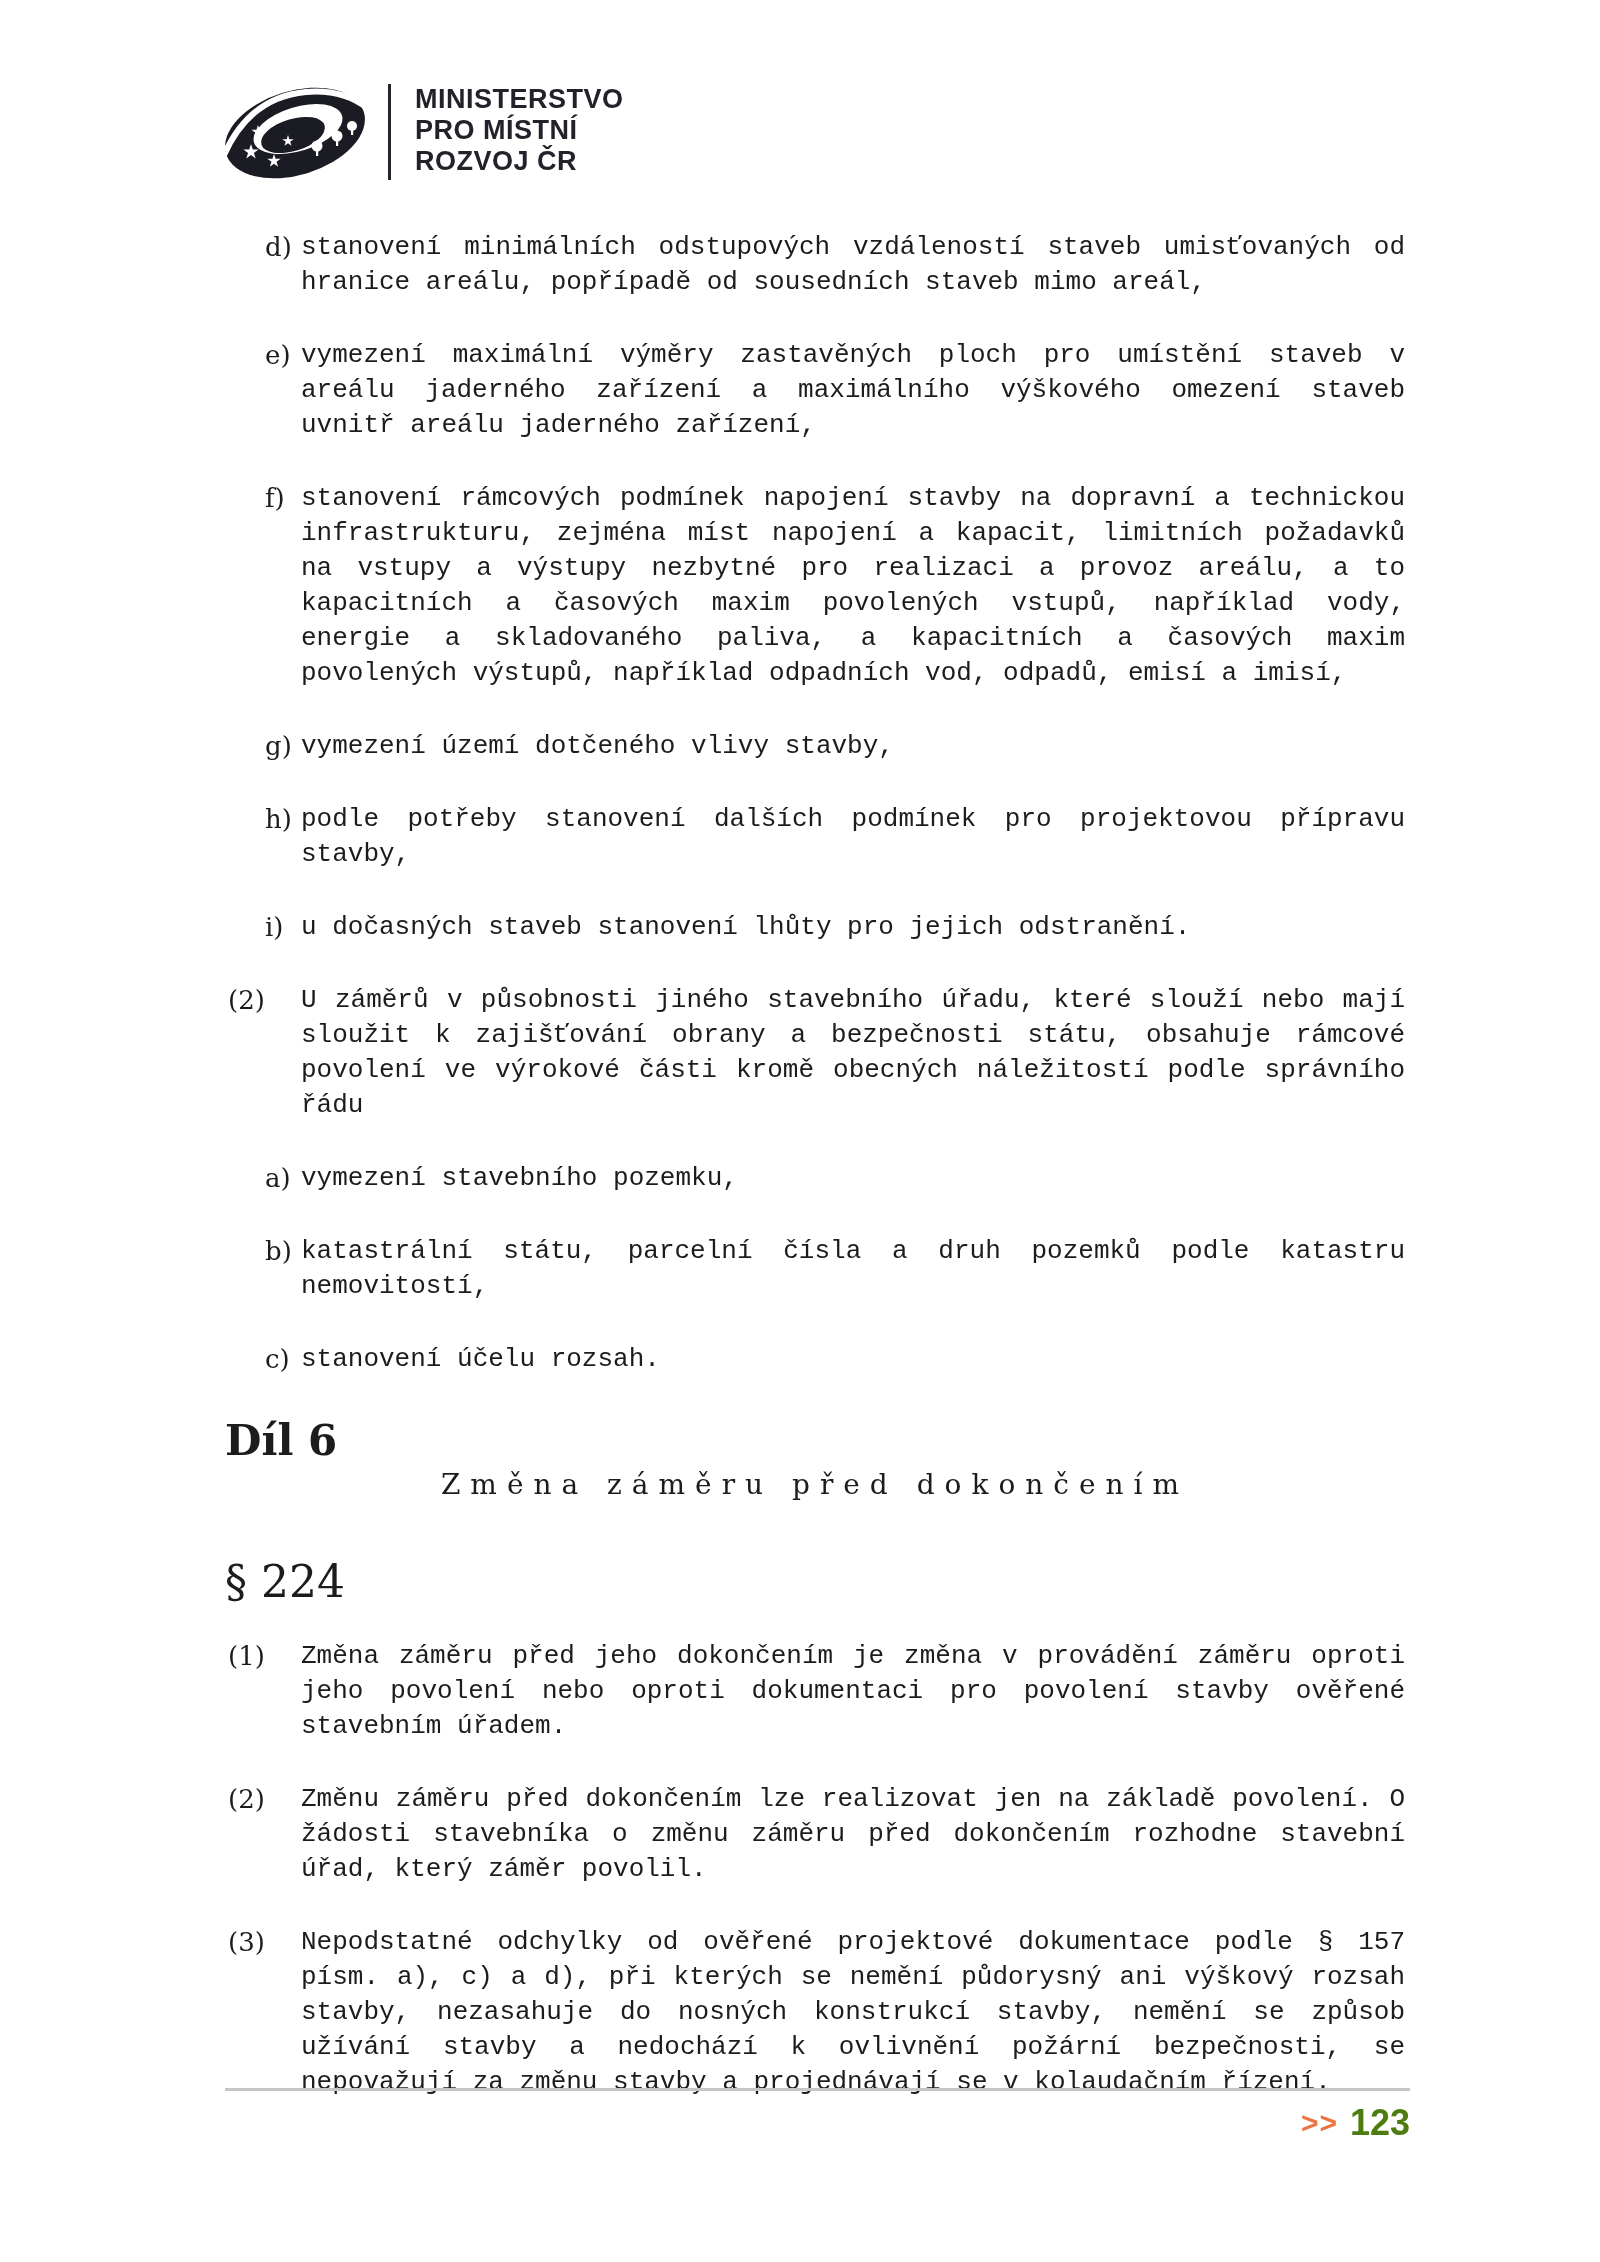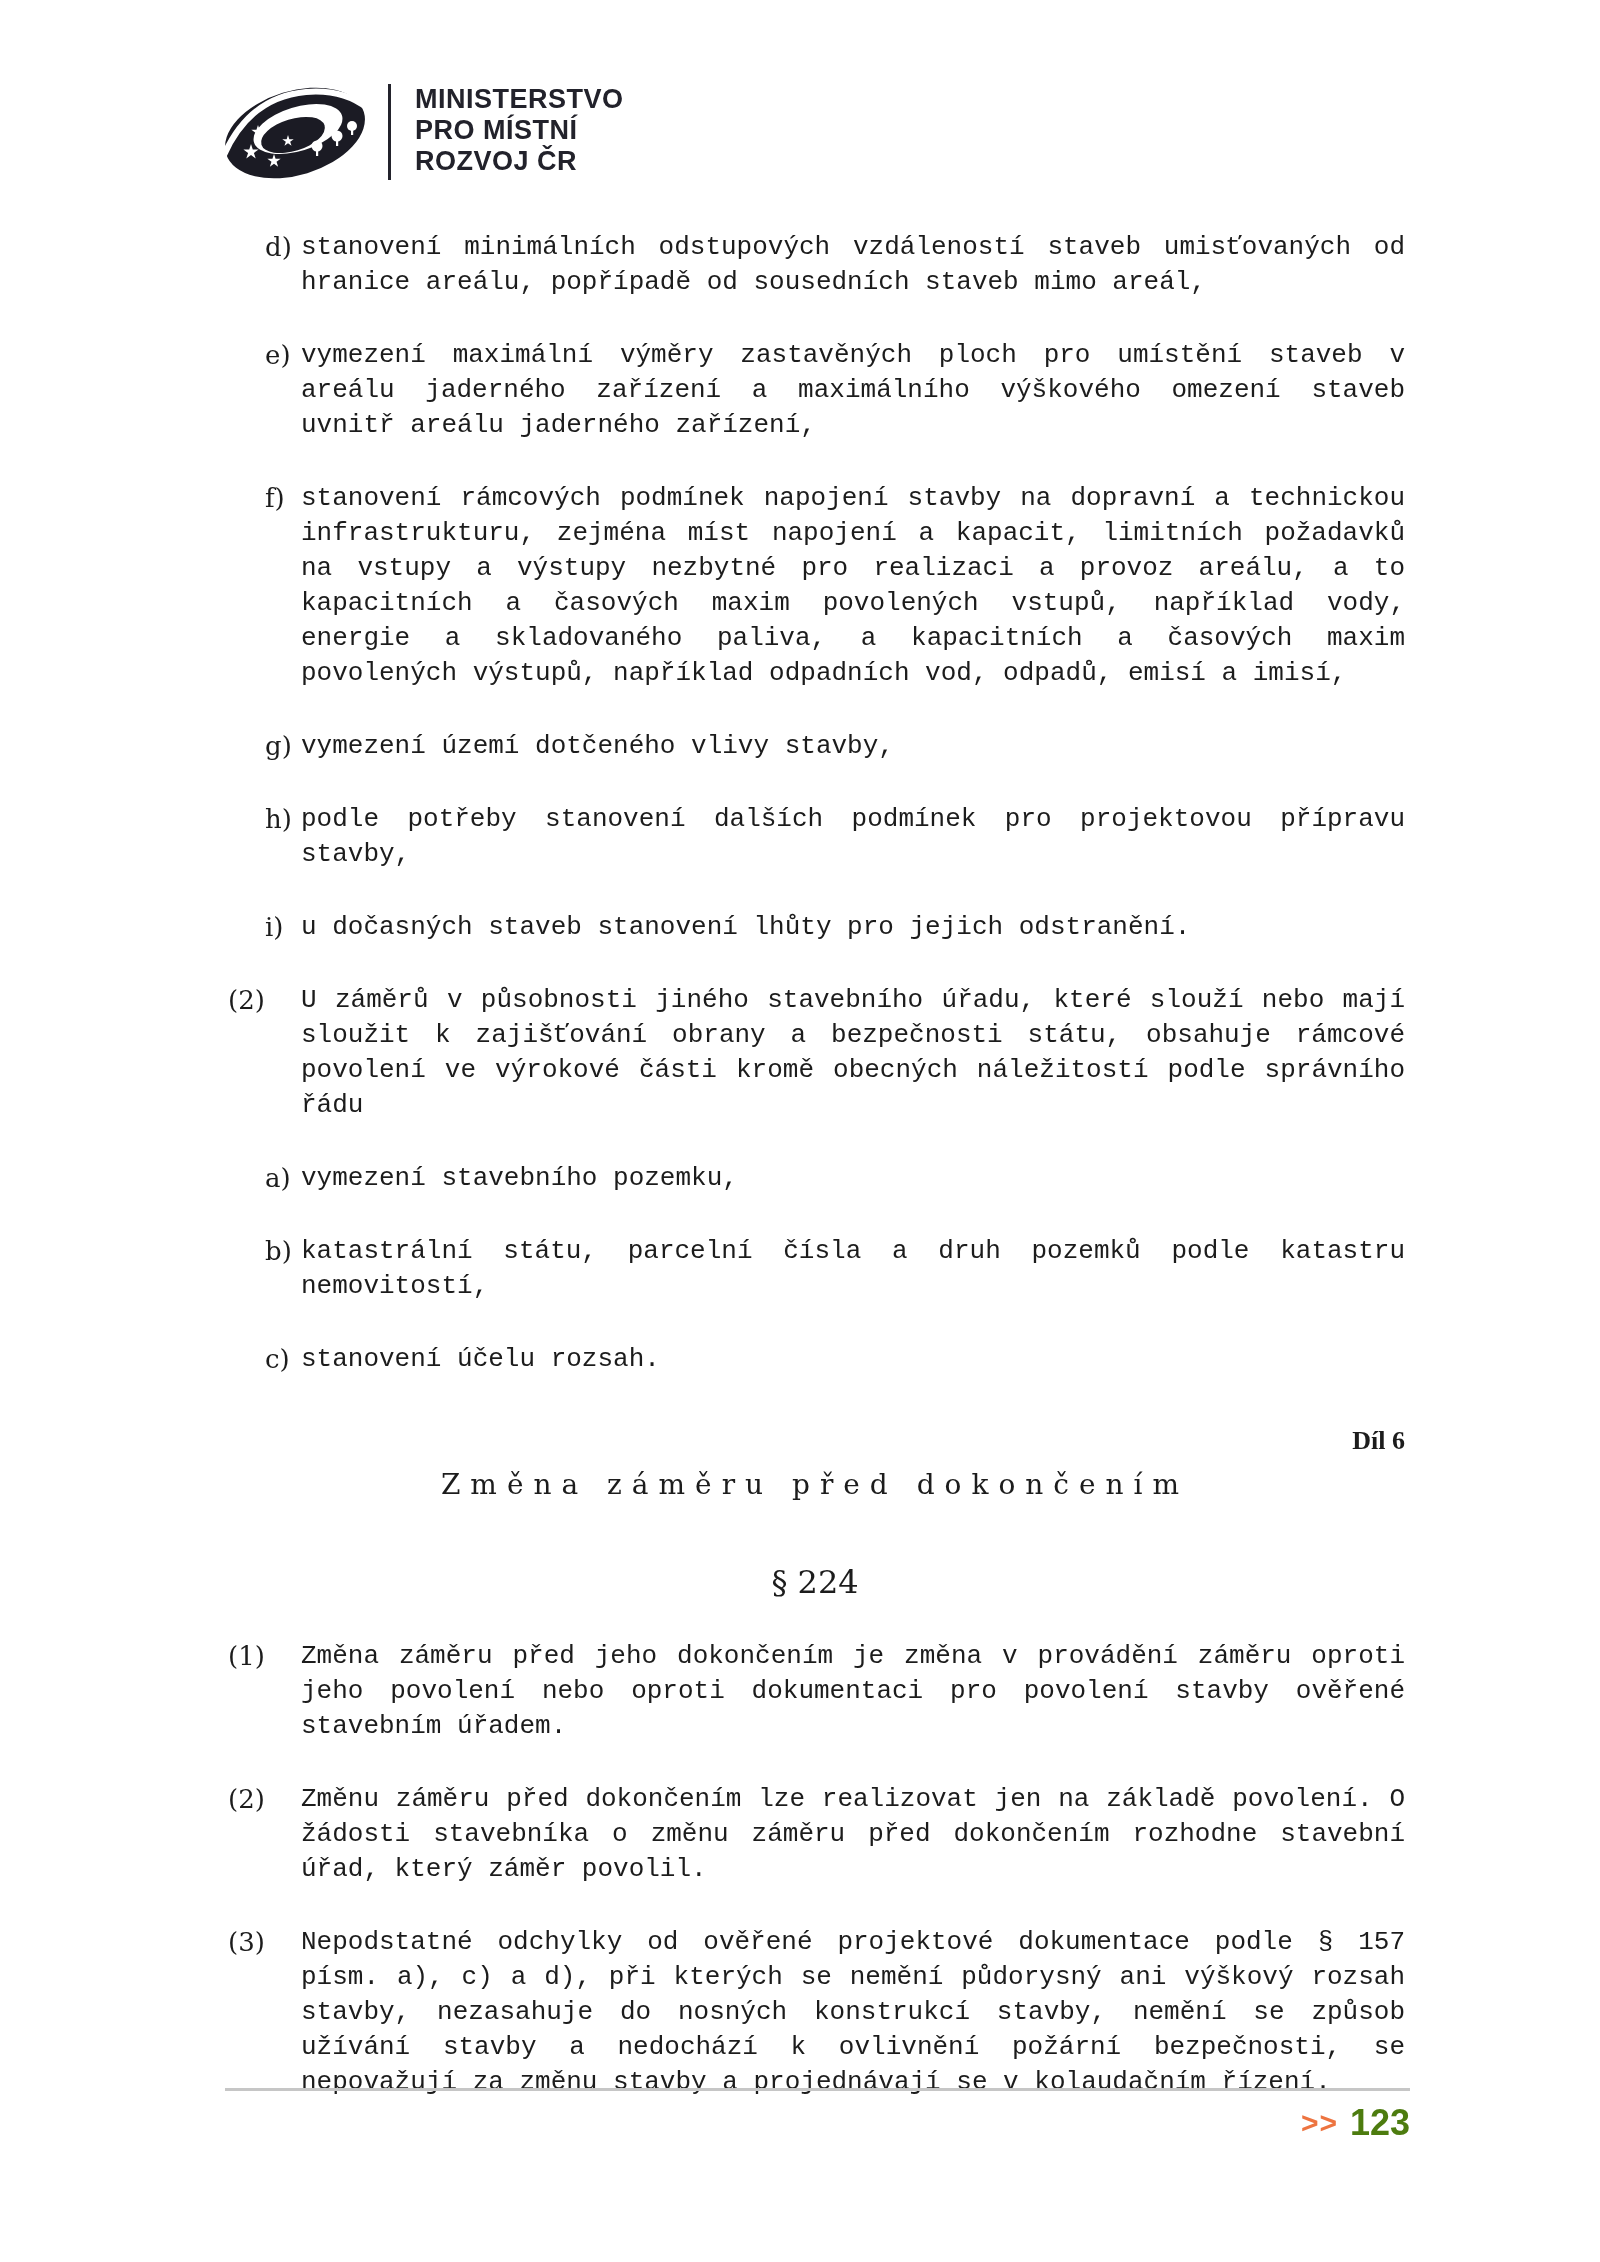--- a/index.html
+++ b/index.html
@@ -56,37 +56,36 @@
   }
   .letter .marker { padding-left: 40px; }
   .number .marker { padding-left: 3px; }
   .itext {
     flex: 1;
     text-align: justify;
     font-family: Liberation Mono, monospace;
   }
 
   .heading-dil {
-    text-align: right;
-    font-size: 26px;
+    text-align: left;
+    font-size: 42px;
     font-weight: 700;
     margin: 44px 0 0 0;
     line-height: 40px;
-    font-family: Liberation Serif, serif;
   }
   .heading-sub {
     text-align: center;
     font-size: 28px;
     letter-spacing: 10px;
     line-height: 40px;
     margin: 4px 0 16px 0;
   }
   .heading-par {
-    text-align: center;
-    font-size: 32px;
+    text-align: left;
+    font-size: 44px;
     line-height: 38px;
     margin: 58px 0 38px 0;
   }
 
   
   .footer-line {
     position: absolute;
     left: 225px;
     top: 2088px;
     width: 1185px;

